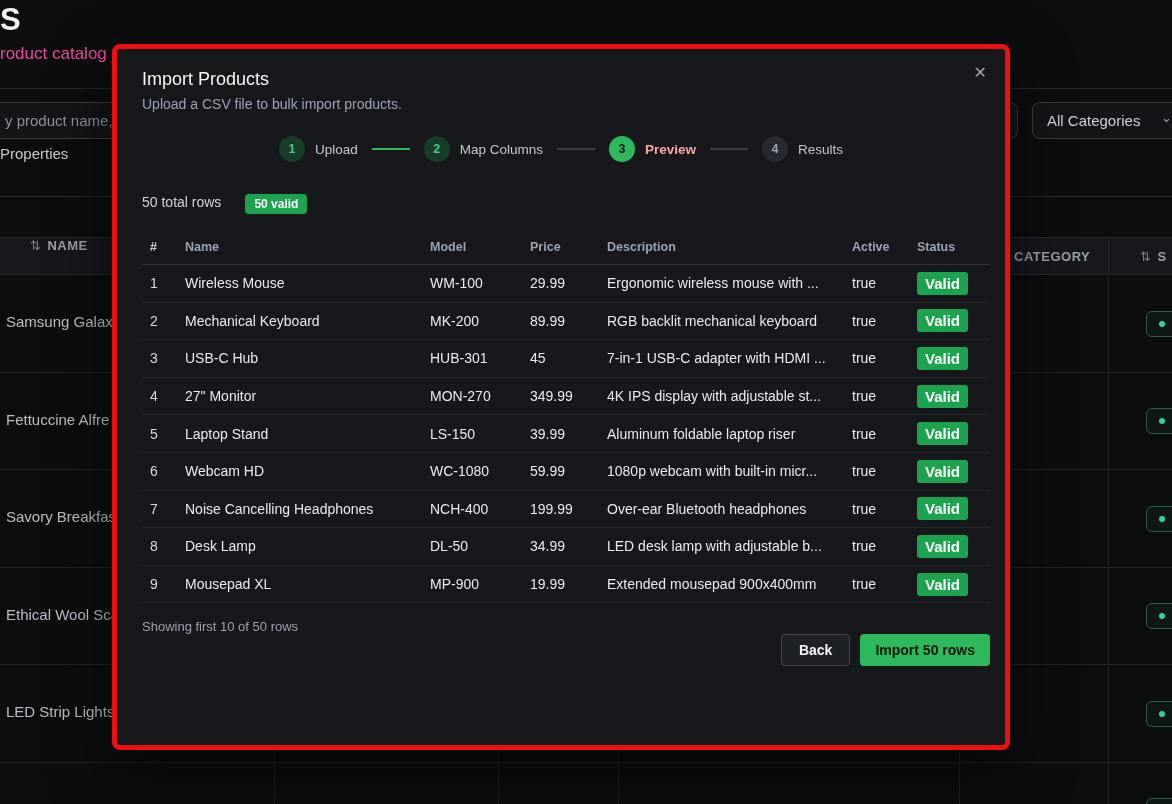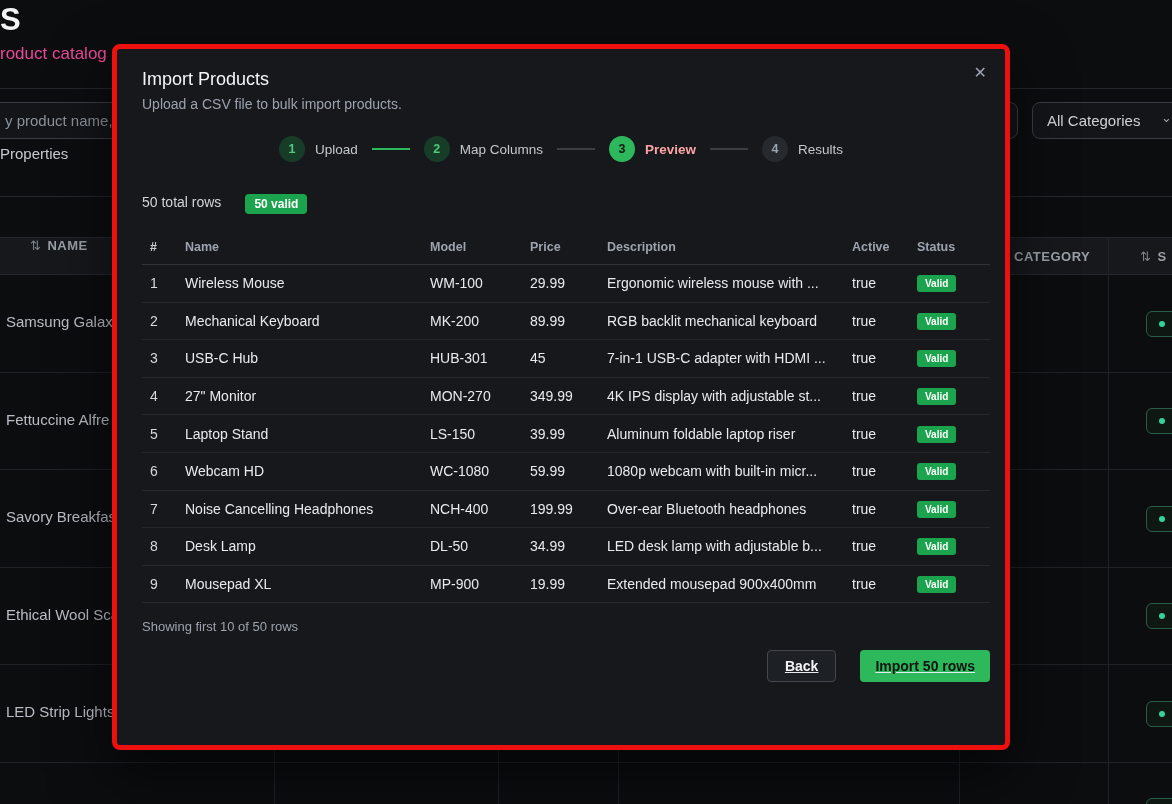--- a/index.html
+++ b/index.html
@@ -86,24 +86,24 @@
     padding:8px 4px 10px 0; border-bottom:1px solid #2f3237; white-space:nowrap;
   }
   table.preview td {
     font-size:14px; color:#e8eaed; padding:0 4px 0 0; height:37.6px;
     border-bottom:1px solid #24272b; white-space:nowrap; overflow:hidden;
   }
   table.preview th.c-num, table.preview td.c-num { padding-left:8px; color:#c9ced4; }
   table.preview td.c-num { color:#d6dade; }
   .sbadge {
     display:inline-block; background:#1ba34d; color:#ffffff;
-    font-size:10px; font-weight:700; padding:3px 8px; border-radius:3px;
+    font-size:15px; font-weight:700; padding:3px 8px; border-radius:3px;
   }
   .m-note { margin-top:16px; text-align:left; font-size:13px; color:#9ca3af; width:848px; }
-  .m-actions { margin-top:16px; display:flex; justify-content:flex-end; gap:24px; width:848px;text-decoration:underline; }
+  .m-actions { display:flex; justify-content:flex-end; gap:10px; width:848px; }
   .btn-back {
     background:#1d2025; border:1px solid #43474d; color:#f3f4f6;
     font-size:14px; font-weight:600; padding:7px 17px; border-radius:4px; cursor:pointer;
     font-family:"Liberation Sans", sans-serif;
   }
   .btn-import {
     background:#2eb85c; border:none; color:#0a160e;
     font-size:14px; font-weight:700; padding:7px 15px; border-radius:4px; cursor:pointer;
     font-family:"Liberation Sans", sans-serif;
   }

